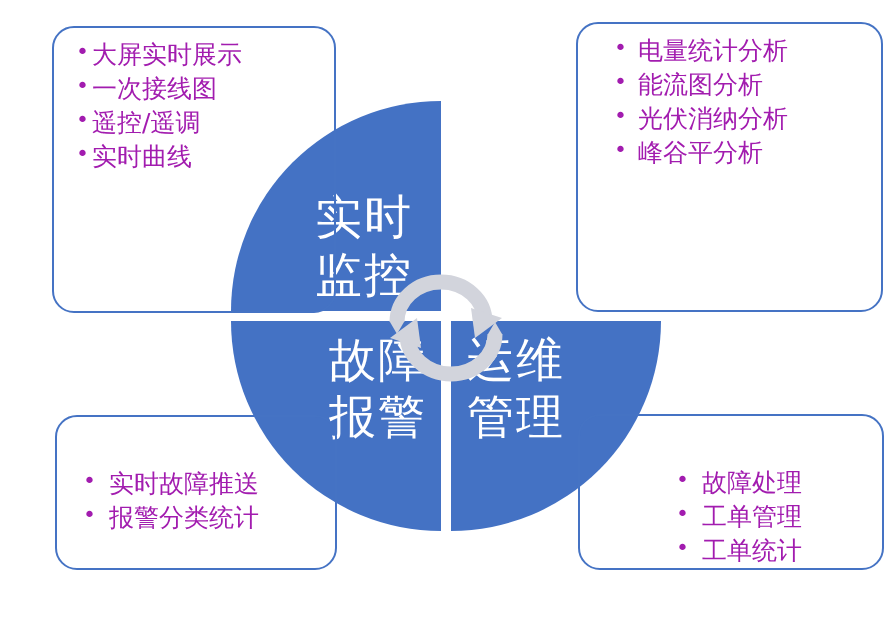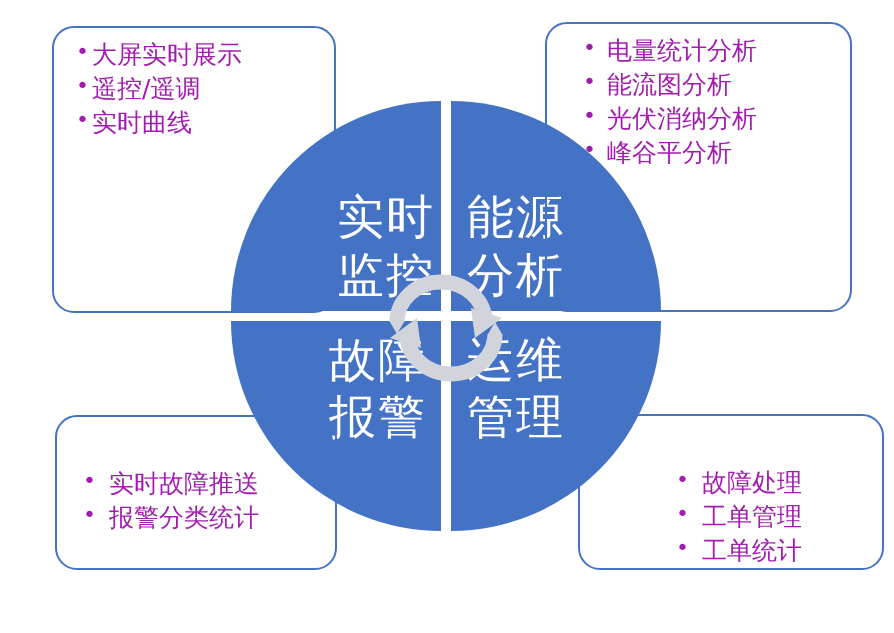--- a/index.html
+++ b/index.html
@@ -43,21 +43,21 @@
     position: absolute;
     color: #ffffff;
     font-size: 47px;
     line-height: 1.22;
     letter-spacing: 2px;
     font-weight: 400;
     text-align: center;
     white-space: pre-line;
     font-family: "DejaVu Sans", "Liberation Sans", sans-serif;
   }
-  .q-tl .q-label { right: 6px;  bottom: 8px;  text-align: center; margin-left: 41px; }
+  .q-tl .q-label { right: 28px;  bottom: 8px;  text-align: center; margin-left: 41px; }
   .q-tr .q-label { left: 16px;   bottom: 8px;  text-align: center; }
   .q-bl .q-label { right: 14px;  top: 10px;    text-align: center; }
   .q-br .q-label { left: 16px;   top: 10px;    text-align: center; }
 
   
   .cycle-arrows {
     position: absolute;
     left: 385px;
     top: 272px;
     width: 122px;
@@ -91,21 +91,21 @@
   #box-tl ul { padding: 10px 0 0 22px; }
   #box-tl li { padding-left: 16px; }
   #box-tl li::before {
     content: "\2022";
     position: absolute;
     left: 0; top: -1px;
     font-size: 22px;
   }
 
   
-  #box-tr { left: 545px; top: 22px; width: 307px; height: 290px; }
+  #box-tr { left: 576px; top: 22px; width: 307px; height: 290px; }
   #box-tr ul { padding: 10px 0 0 36px; }
   #box-tr li { padding-left: 24px; }
   #box-tr li::before {
     content: "\2022";
     position: absolute;
     left: 0; top: -1px;
     font-size: 22px;
   }
 
   
@@ -138,24 +138,20 @@
 
 <div id="canvas">
 
   <div class="circle-wrap">
 
     <div class="quadrant q-tl">
       <span class="q-label">实时
 监控</span>
     </div>
 
-    <div class="quadrant q-tr">
-      <span class="q-label">能源
-分析</span>
-    </div>
 
     <div class="quadrant q-bl">
       <span class="q-label">故障
 报警</span>
     </div>
 
     <div class="quadrant q-br">
       <span class="q-label">运维
 管理</span>
     </div>
@@ -176,20 +172,21 @@
                  A 44 40 0 0 1 22 62" fill="none" stroke="#D2D4DC" stroke-width="15" stroke-linecap="butt"></path>
         <polygon points="36,76 5,66 32,46" fill="#D2D4DC"></polygon>
         <polygon points="117,62 103,62 110,50" fill="#D2D4DC"></polygon>
       </g>
     </svg>
   </div>
 
   <div class="callout" id="box-tl">
     <ul>
       <li>大屏实时展示</li>
+      <li>一次接线图</li>
       <li>遥控/遥调</li>
       <li>实时曲线</li>
     </ul>
   </div>
 
   <div class="callout" id="box-tr">
     <ul>
       <li>电量统计分析</li>
       <li>能流图分析</li>
       <li>光伏消纳分析</li>

